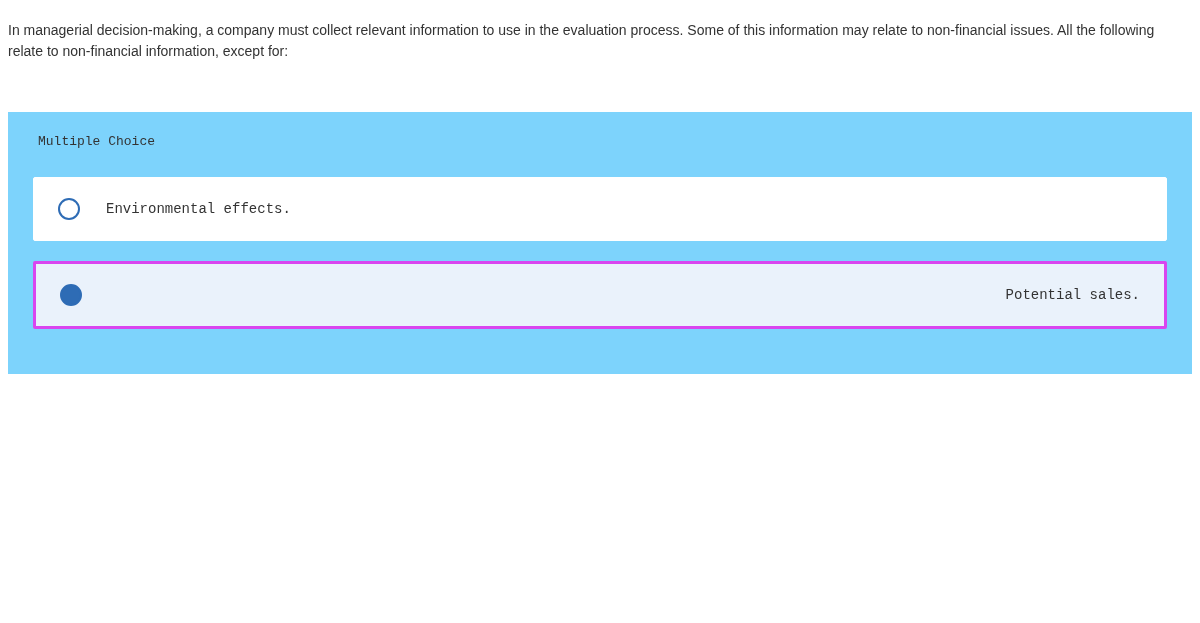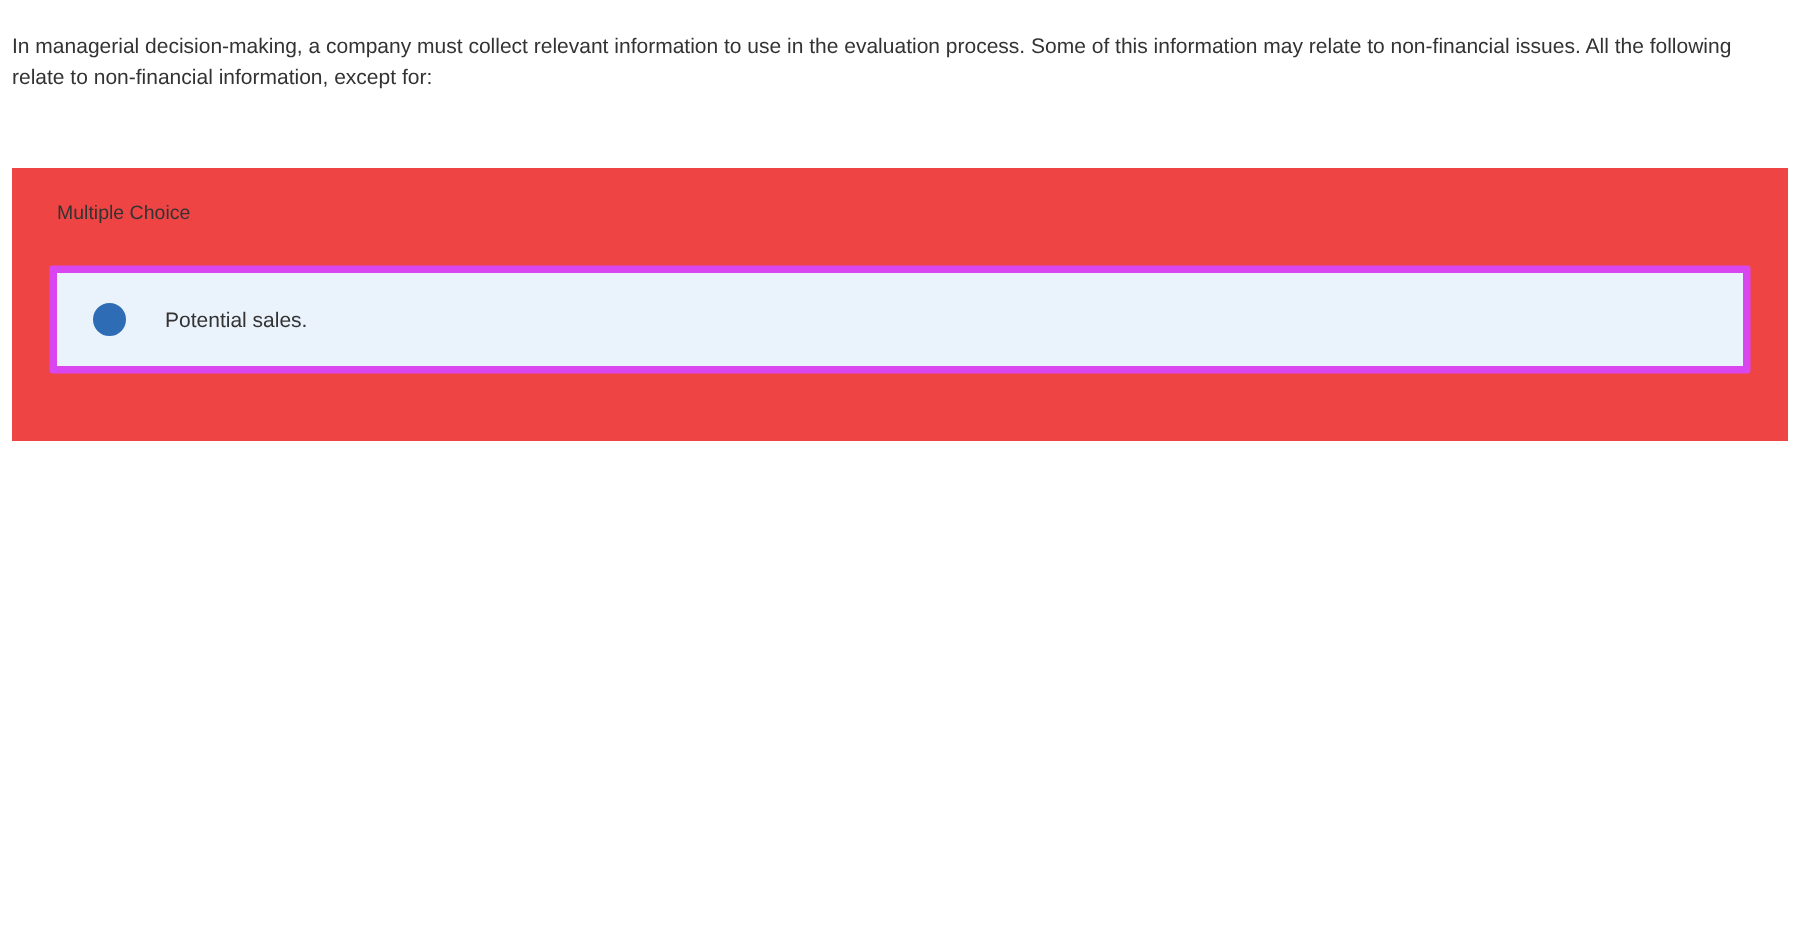--- a/index.html
+++ b/index.html
@@ -15,23 +15,24 @@
     width: 1200px;
     padding: 0;
   }
   .question-stem {
     padding: 20px 24px 10px 8px;
     font-size: 14px;
     line-height: 1.5;
     color: #333;
   }
   .quiz-container {
-    background: #ef4444;
+    background: #7dd3fc;
     margin: 40px 8px 0 8px;
     padding: 0;
+    font-family: Liberation Mono, monospace;
   }
   .quiz-header {
     padding: 22px 30px 18px 30px;
     font-size: 13px;
     color: #333;
   }
   .options {
     padding: 10px 25px 25px 25px;
   }
   .option {
@@ -39,21 +40,22 @@
     border: 1px solid #ffffff;
     border-radius: 2px;
     padding: 20px 24px;
     margin-bottom: 20px;
     display: flex;
     align-items: center;
     cursor: pointer;
   }
   .option.selected {
     background: #eaf2fb;
-    border: 5px solid #d946ef;
+    border: 3px solid #d946ef;
+    justify-content: space-between;
   }
   .radio {
     width: 22px;
     height: 22px;
     border: 2px solid #2e6cb5;
     border-radius: 50%;
     margin-right: 26px;
     flex-shrink: 0;
     display: flex;
     align-items: center;
@@ -73,20 +75,24 @@
 
 <div class="page">
 
   <div class="question-stem">In managerial decision-making, a company must collect relevant information to use in the evaluation process. Some of this information may relate to non-financial issues. All the following relate to non-financial information, except for:</div>
 
   <div class="quiz-container">
     <div class="quiz-header">Multiple Choice</div>
 
     <div class="options">
 
+      <div class="option">
+        <span class="radio"></span>
+        <span class="option-label">Environmental effects.</span>
+      </div>
 
       <div class="option selected">
         <span class="radio checked"></span>
         <span class="option-label">Potential sales.</span>
       </div>
 
 
 
 
     </div>

